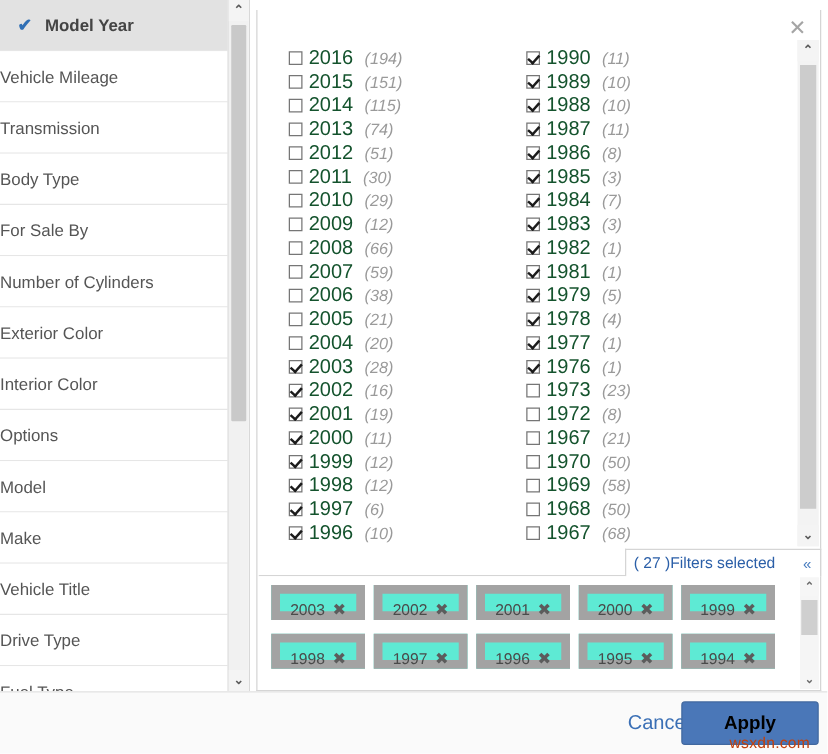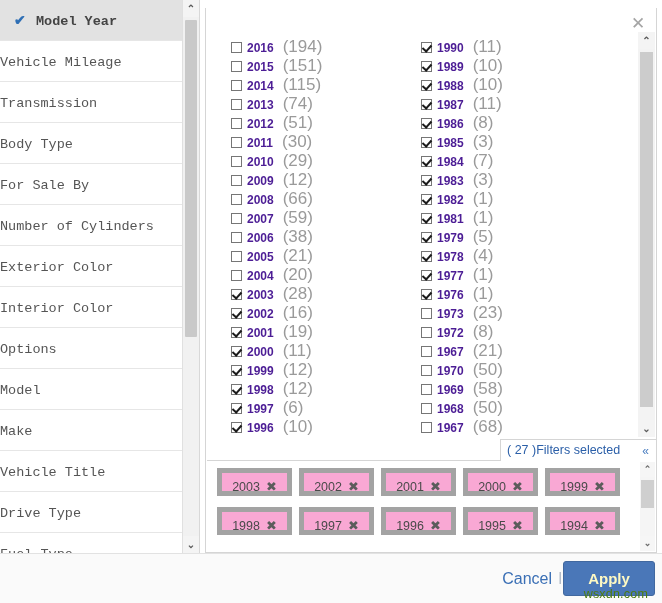--- a/index.html
+++ b/index.html
@@ -49,21 +49,21 @@
   }
   .sb-check {
     position: absolute;
     left: 14px; top: 0;
     height: 41px;
     line-height: 41px;
     color: #2f6fb5;
     font-size: 14px;
     font-weight: bold;
   }
-  .sb-label { font-weight: inherit; font-family: Liberation Mono, monospace; }
+  .sb-label { font-weight: inherit; }
   .sb-item.active .sb-label { font-weight: 600; }
 
   
   .sb-scroll {
     position: absolute;
     right: 0; top: 0;
     width: 17px; height: 553px;
     background: #f1f1f1;
     border-left: 1px solid #e0e0e0;
   }
@@ -138,25 +138,26 @@
   }
   .cb.on::after {
     content: "";
     position: absolute;
     left: 2px; top: 0px;
     width: 4px; height: 7px;
     border: solid #1b1b1b;
     border-width: 0 2px 2px 0;
     transform: rotate(42deg);
   }
-  .yr { color: #4c1d95; font-size: 12px; font-weight: bold; }
+  .yr { color: #14532d; font-size: 16px; }
   .cnt {
     color: #9a9a9a;
-    font-size: 17px;
+    font-size: 13px;
     margin-left: 9px;
+    font-style: italic;
   }
 
   
   .checks-scroll {
     position: absolute;
     right: 1px; top: 24px;
     width: 17px; height: 405px;
     background: #f3f3f3;
   }
   .checks-scroll .arrow-up, .checks-scroll .arrow-dn {
@@ -214,22 +215,22 @@
     left: 10px; top: 7px;
     width: 415px;
     display: flex;
     flex-wrap: wrap;
   }
   .tag {
     width: 75px;
     height: 28px;
     margin-right: 7px;
     margin-bottom: 11px;
-    border: 5px solid #a3a3a3;
-    background: #f9a8d4;
+    border: 7px solid #a3a3a3;
+    background: #5eead4;
     font-size: 12.5px;
     color: #4a4a4a;
     line-height: 27px;
     text-align: center;
     position: relative;
     white-space: nowrap;
   }
   .tag .tx {
     color: #5c5c5c;
     font-size: 13px;
@@ -272,35 +273,35 @@
   }
   .pipe {
     position: absolute;
     right: 100px; top: 15px;
     color: #9aa7b8;
     font-size: 13px;
   }
   .apply-btn {
     position: absolute;
     right: 7px; top: 7px;
-    width: 92px; height: 35px;
+    width: 110px; height: 35px;
     background: #4a77b8;
     border: 1px solid #41689f;
     border-radius: 3px;
-    color: #fef9c3;
+    color: #000000;
     font-size: 15px;
     font-weight: bold;
     line-height: 33px;
     text-align: center;
     cursor: pointer;
   }
   .watermark {
     position: absolute;
     right: 14px; bottom: 2px;
-    color: #4d7c0f;
+    color: #c2410c;
     font-size: 12.5px;
     letter-spacing: 0.2px;
     margin-top: 44px;
   }
 </style>
 </head>
 <body>
 
 <div id="root">
 

